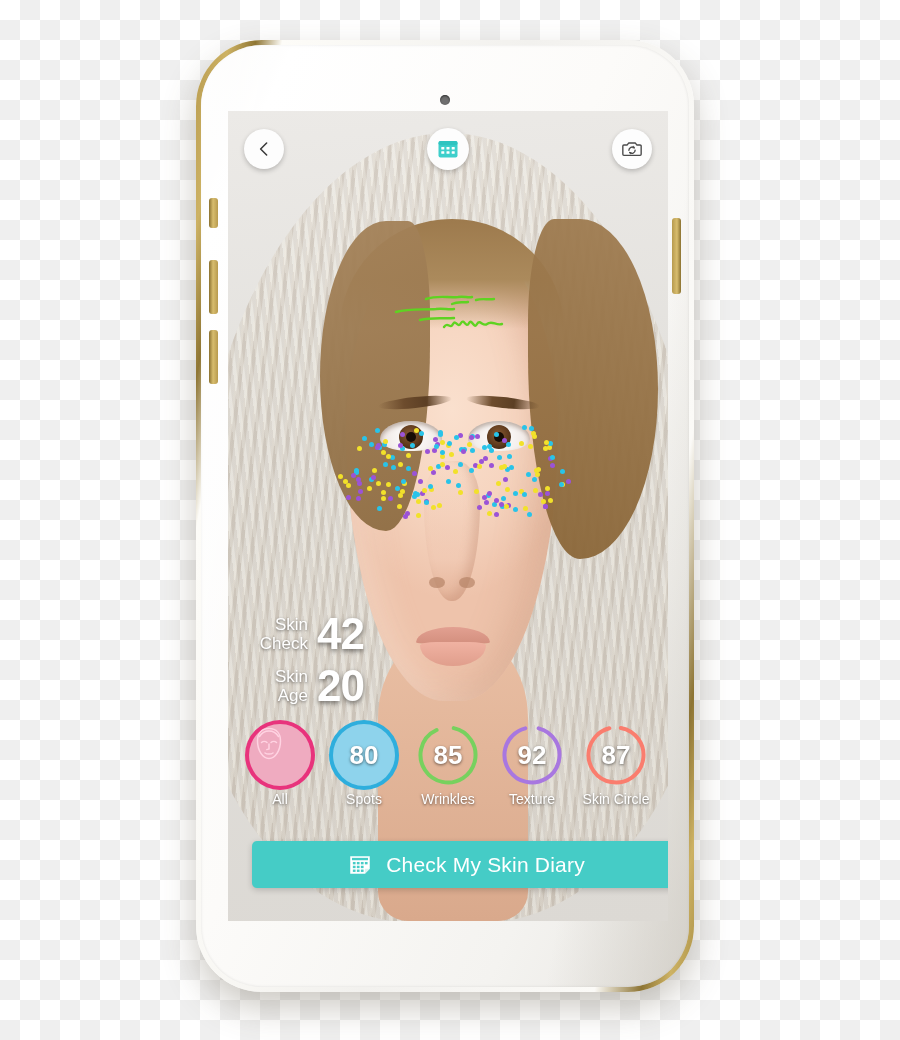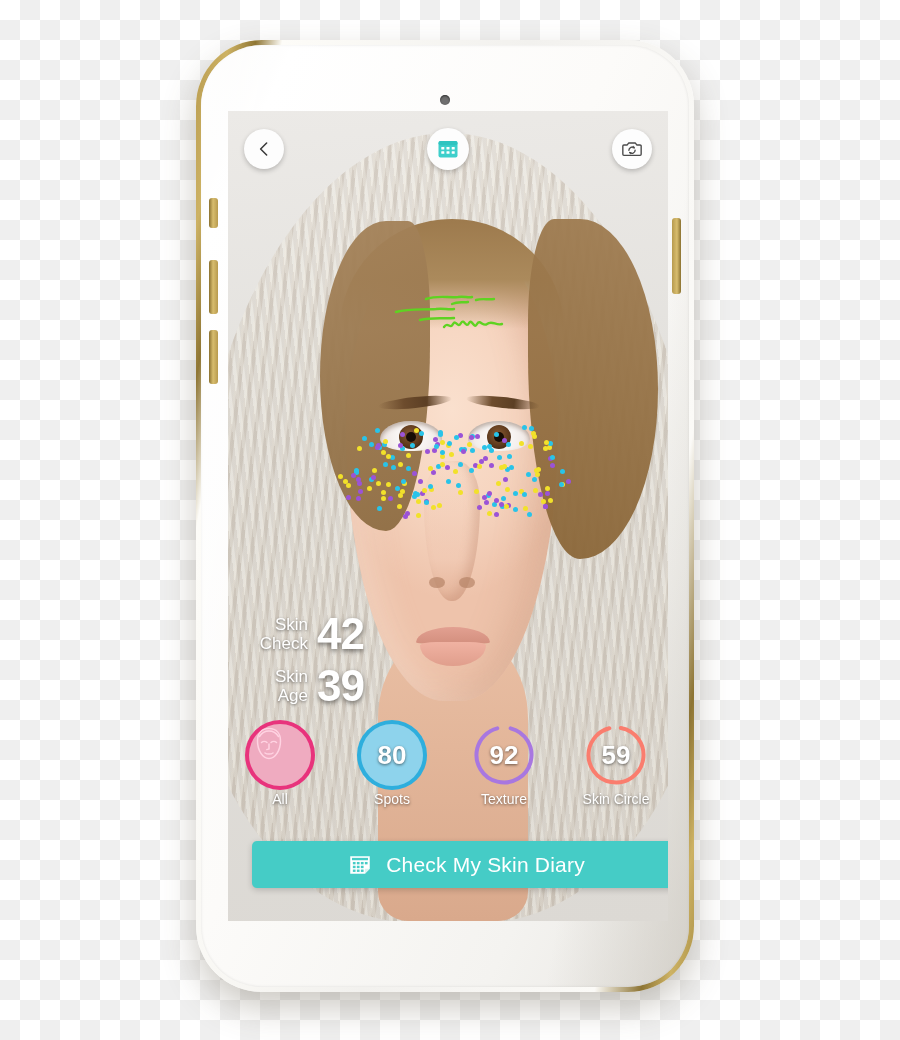--- a/index.html
+++ b/index.html
@@ -443,21 +443,21 @@
         <span>Skin</span><br>
         <span>Check</span>
       </div>
       <div class="score-val">42</div>
     </div>
     <div class="score-row">
       <div class="score-lbl">
         <span>Skin</span><br>
         <span>Age</span>
       </div>
-      <div class="score-val">39</div>
+      <div class="score-val">20</div>
     </div>
   </div>
 
   <div class="metrics">
 
     <div class="metric">
       <div class="ring allface">
         <svg width="40" height="40" viewBox="0 0 40 40">
           <g fill="none" stroke="#ffd3e2" stroke-width="1.5" stroke-linecap="round">
             <path d="M20 4.5 C12.5 4.5 8.5 9.5 8.5 17 C8.5 26 13.5 34.5 20 34.5 C26.5 34.5 31.5 26 31.5 17 C31.5 9.5 27.5 4.5 20 4.5 z"></path>
@@ -472,37 +472,46 @@
       <div class="cap">All</div>
     </div>
 
     <div class="metric">
       <div class="ring filled">
         <span class="num">80</span>
       </div>
       <div class="cap">Spots</div>
     </div>
 
+    <div class="metric">
+      <div class="ring">
+        <svg width="62" height="62" viewBox="0 0 62 62">
+          <circle cx="31" cy="31" r="27.5" fill="none" stroke="#77d15e" stroke-width="4" stroke-linecap="round" stroke-dasharray="155 173" transform="rotate(-78 31 31)"></circle>
+        </svg>
+        <span class="num">85</span>
+      </div>
+      <div class="cap">Wrinkles</div>
+    </div>
 
     <div class="metric">
       <div class="ring">
         <svg width="62" height="62" viewBox="0 0 62 62">
           <circle cx="31" cy="31" r="27.5" fill="none" stroke="#a877e0" stroke-width="4" stroke-linecap="round" stroke-dasharray="159 173" transform="rotate(-76 31 31)"></circle>
         </svg>
         <span class="num">92</span>
       </div>
       <div class="cap">Texture</div>
     </div>
 
     <div class="metric">
       <div class="ring">
         <svg width="62" height="62" viewBox="0 0 62 62">
           <circle cx="31" cy="31" r="27.5" fill="none" stroke="#fa7d6e" stroke-width="4" stroke-linecap="round" stroke-dasharray="161 173" transform="rotate(-80 31 31)"></circle>
         </svg>
-        <span class="num">59</span>
+        <span class="num">87</span>
       </div>
       <div class="cap">Skin Circle</div>
     </div>
 
   </div>
 
   <div class="cta">
     <svg width="26" height="26" viewBox="0 0 24 24">
       <path d="M3 4 h18 v11.5 l-4.5 4.5 H3 z" fill="#ffffff"></path>
       <path d="M21 15.5 l-4.5 4.5 v-4.5 z" fill="#d9f3f1"></path>

